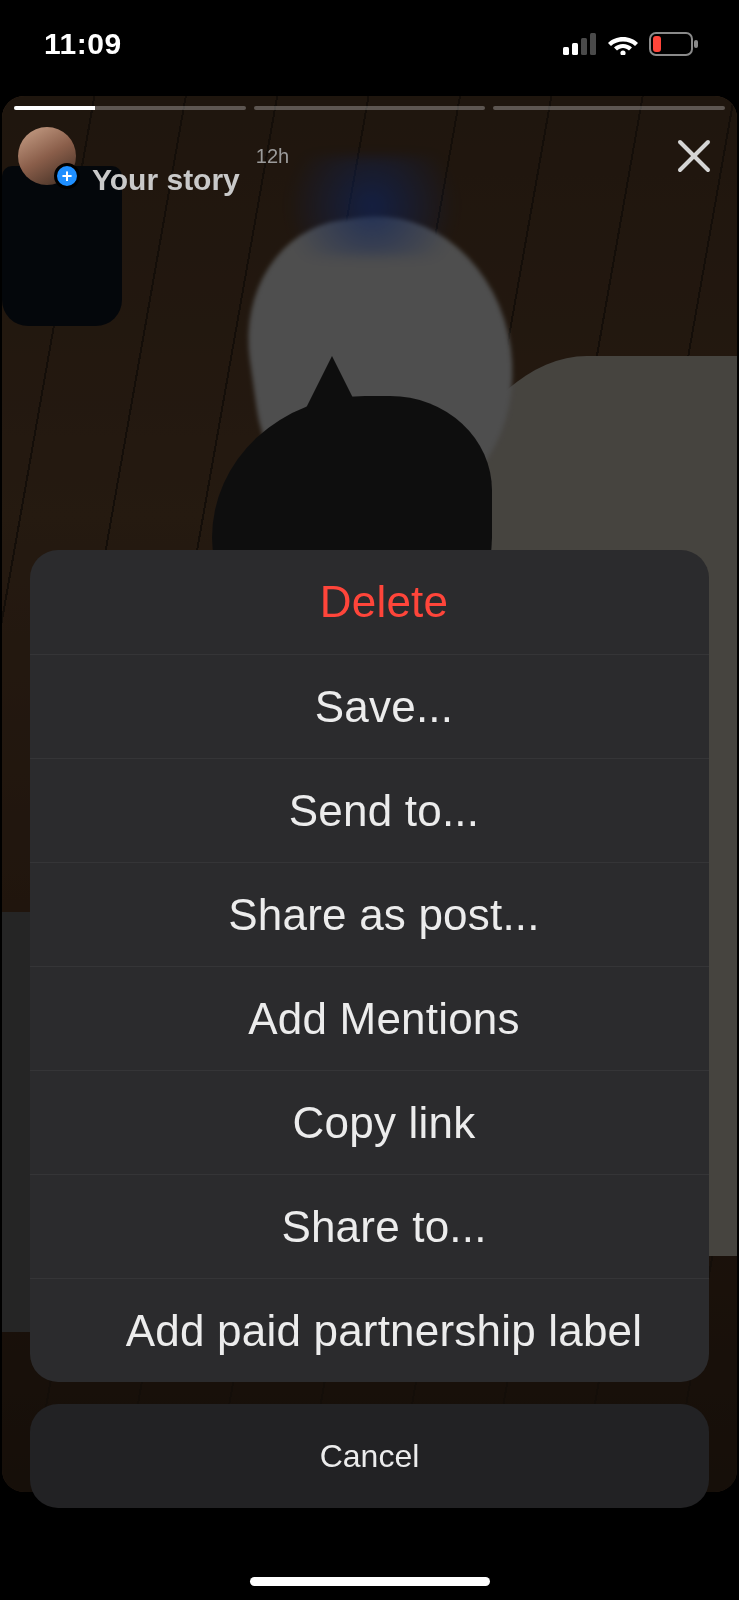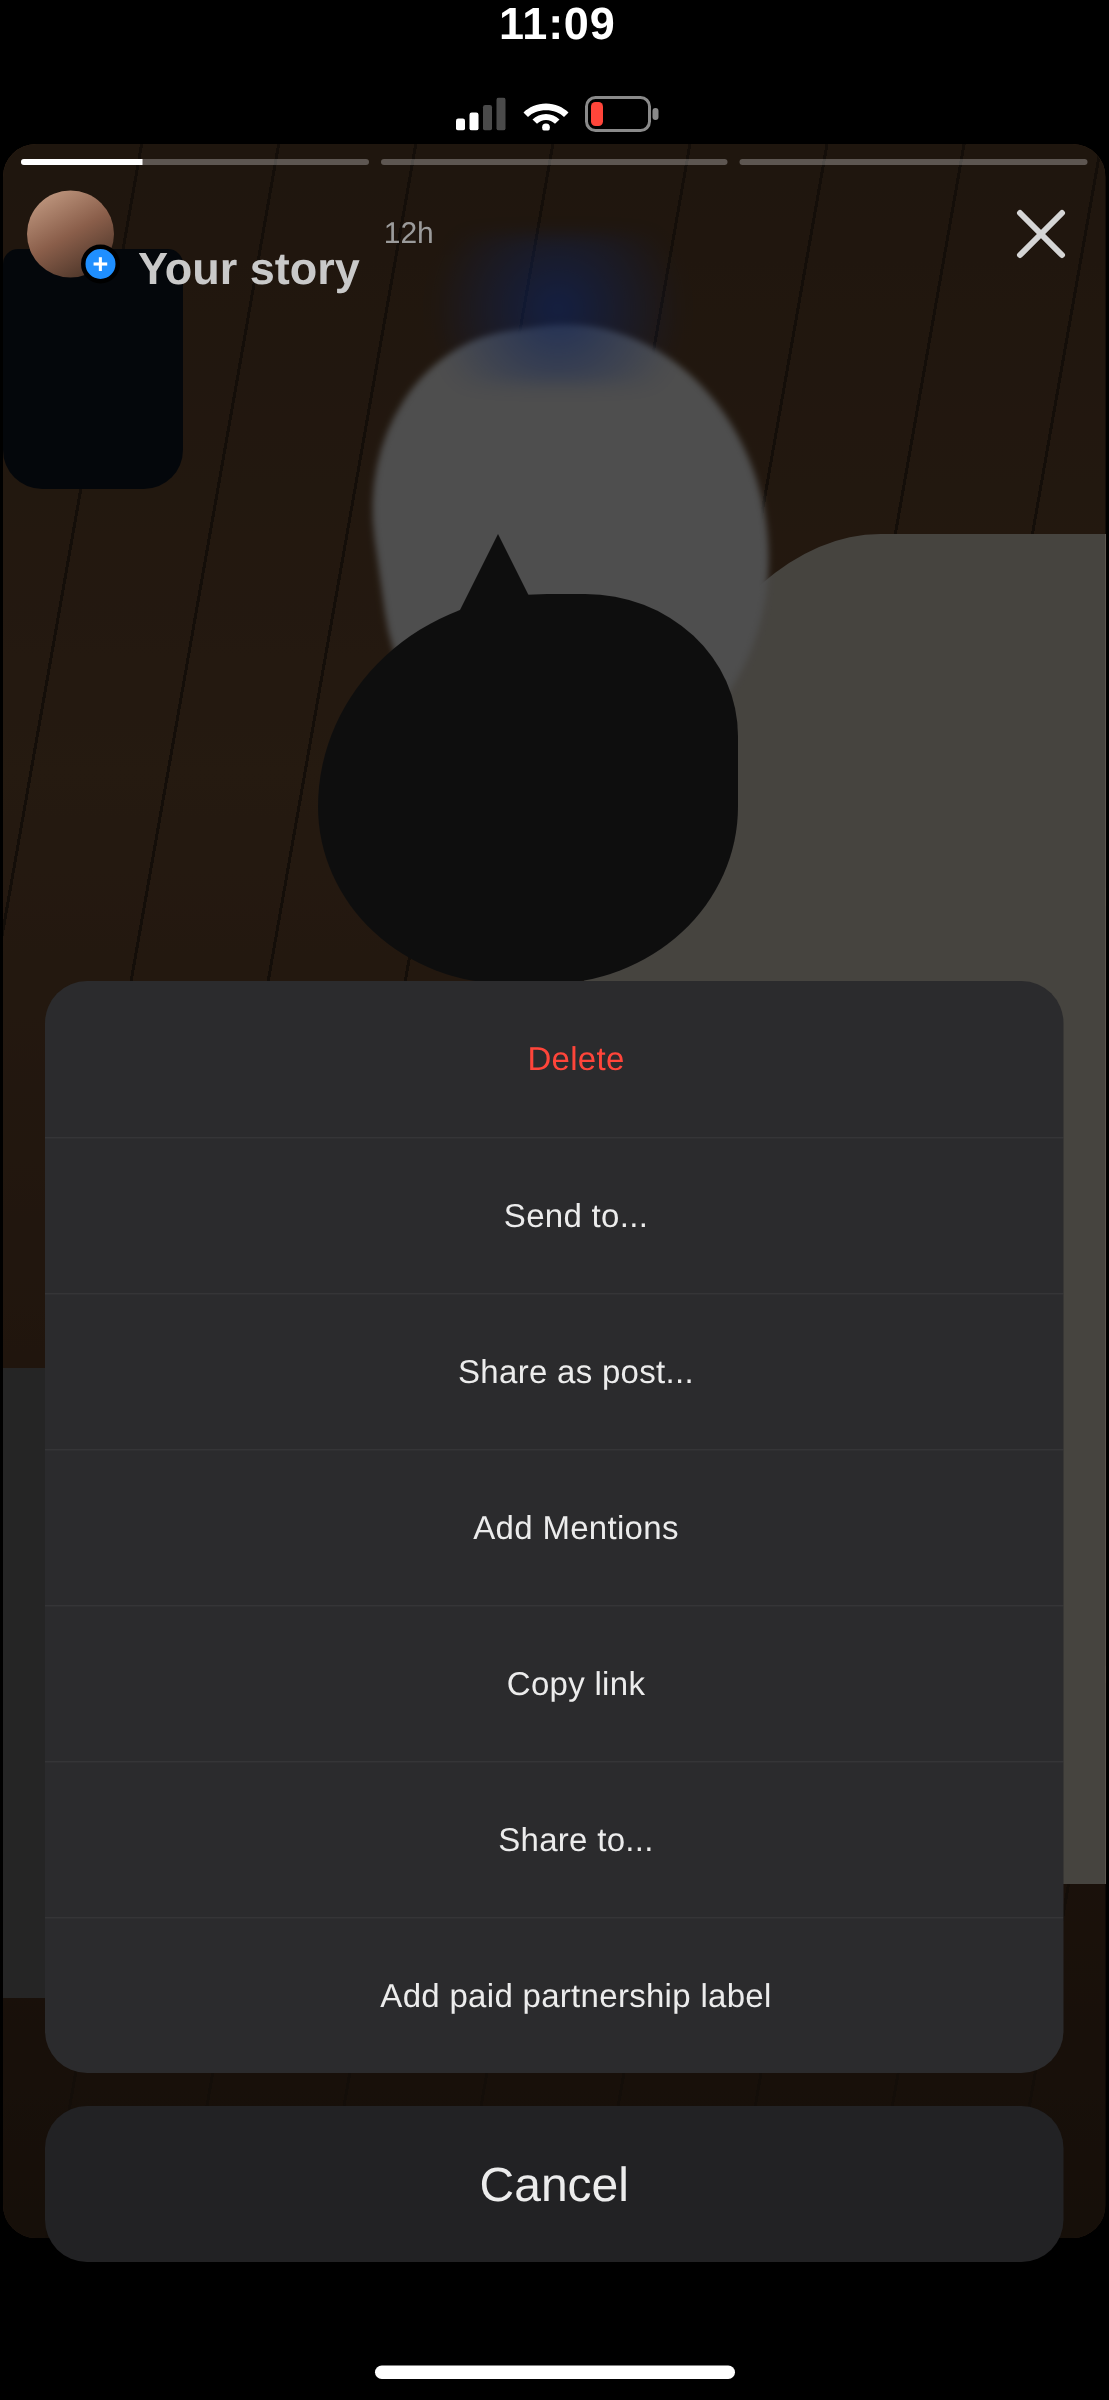--- a/index.html
+++ b/index.html
@@ -1,19 +1,19 @@
 <!DOCTYPE html>
 <html><head>
 <meta charset="utf-8">
 <style>
   * { margin: 0; padding: 0; box-sizing: border-box; -webkit-font-smoothing: antialiased; }
   html, body { width: 739px; height: 1600px; background: #000; font-family: -apple-system, "SF Pro Text", "Helvetica Neue", Arial, sans-serif; color: #fff; overflow: hidden; position: relative; }
 
   
-  .status-bar { position: absolute; top: 0; left: 0; right: 0; height: 88px; display: flex; align-items: center; justify-content: space-between; padding: 0 40px 0 44px; flex-direction: column; }
+  .status-bar { position: absolute; top: 0; left: 0; right: 0; height: 88px; display: flex; align-items: center; justify-content: space-between; padding: 0 40px 0 44px; }
   .status-time { font-size: 30px; font-weight: 600; letter-spacing: 0.5px; }
   .status-icons { display: flex; align-items: center; gap: 10px; }
   .status-icons svg { display: block; }
 
   
   .story-viewport { position: absolute; top: 96px; left: 2px; right: 2px; bottom: 108px; border-radius: 22px; overflow: hidden; }
   .story-bg { position: absolute; inset: 0; }
   .story-dim { position: absolute; inset: 0; background: rgba(0,0,0,0.65); }
 
   
@@ -38,21 +38,21 @@
   .story-header { position:absolute; top:28px; left:16px; right:16px; height:64px; display:flex; align-items:center; gap:16px; }
   .avatar { position:relative; width:58px; height:58px; border-radius:50%; background:linear-gradient(150deg,#caa38a 0%, #8a5e4a 50%, #3b2a20 100%); flex:0 0 auto; }
   .avatar .plus { position:absolute; bottom:-4px; right:-4px; width:26px; height:26px; border-radius:50%; background:#1f8fff; border:3px solid #000; display:flex; align-items:center; justify-content:center; color:#fff; font-size:18px; font-weight:700; line-height:1; }
   .story-title { font-size:30px; font-weight:600; color:#c9c9c9;margin-top:48px; }
   .story-age { font-size:20px; color:#9b9b9b; }
   .close-btn { margin-left:auto; width:54px; height:54px; display:flex; align-items:center; justify-content:center; color:#d5d5d5; }
 
   
   .sheet-wrap { position:absolute; left:30px; right:30px; bottom:92px; }
   .sheet { background:#2b2b2d; border-radius:28px; overflow:hidden; }
-  .sheet .opt { height:104px; display:flex; align-items:center; justify-content:center; font-size:22px; font-weight:400; color:#ececec; letter-spacing:0.2px;padding-left:29px; }
+  .sheet .opt { height:104px; display:flex; align-items:center; justify-content:center; font-size:44px; font-weight:400; color:#ececec; letter-spacing:0.2px;padding-left:29px; }
   .sheet .opt + .opt { border-top:1px solid rgba(255,255,255,0.05); }
   .sheet .destructive { color:#ff453a; font-weight:400; }
   .cancel-sheet { margin-top:22px; background:#222224; border-radius:28px; }
   .cancel-sheet .opt { height:104px; display:flex; align-items:center; justify-content:center; font-size:32px; color:#ececec; }
 
   
   .home-indicator { position:absolute; bottom:14px; left:50%; transform:translateX(-50%); width:240px; height:9px; border-radius:5px; background:#fff; }
 </style>
 </head>
 <body>
@@ -120,20 +120,21 @@
         <line x1="6" y1="6" x2="34" y2="34" stroke="#d5d5d5" stroke-width="4" stroke-linecap="round"></line>
         <line x1="34" y1="6" x2="6" y2="34" stroke="#d5d5d5" stroke-width="4" stroke-linecap="round"></line>
       </svg>
     </div>
   </div>
 </div>
 
 <div class="sheet-wrap">
   <div class="sheet">
     <div class="opt destructive">Delete</div>
+    <div class="opt">Save...</div>
     <div class="opt">Send to...</div>
     <div class="opt">Share as post...</div>
     <div class="opt">Add Mentions</div>
     <div class="opt">Copy link</div>
     <div class="opt">Share to...</div>
     <div class="opt">Add paid partnership label</div>
   </div>
   <div class="cancel-sheet">
     <div class="opt">Cancel</div>
   </div>

